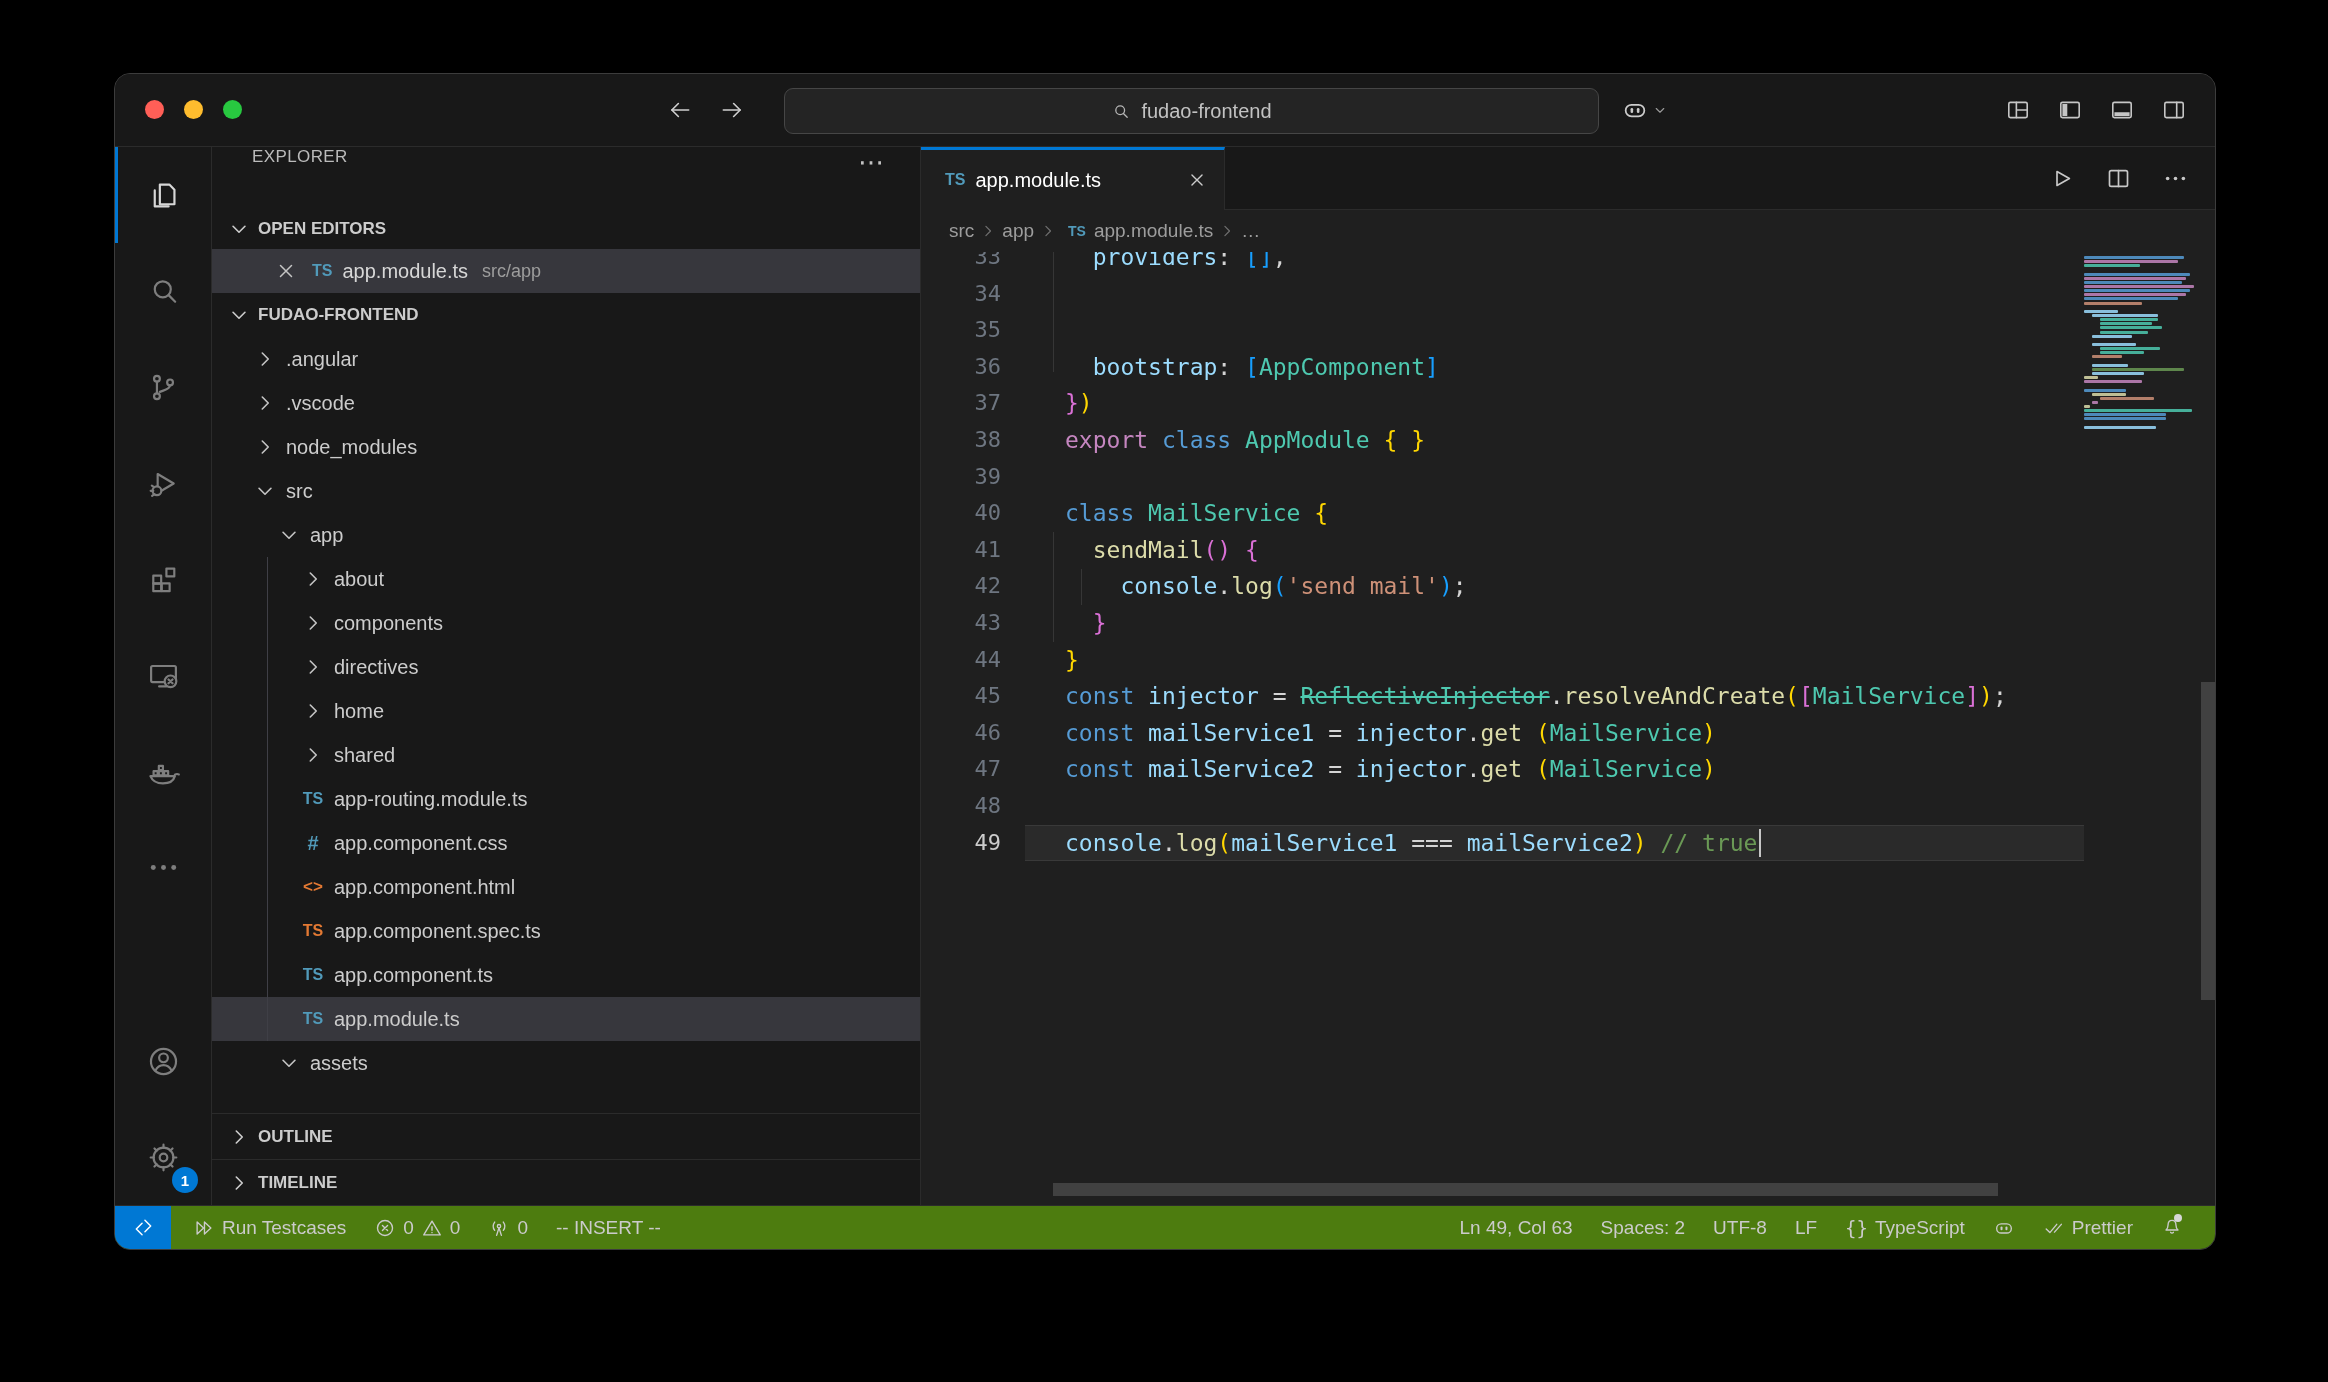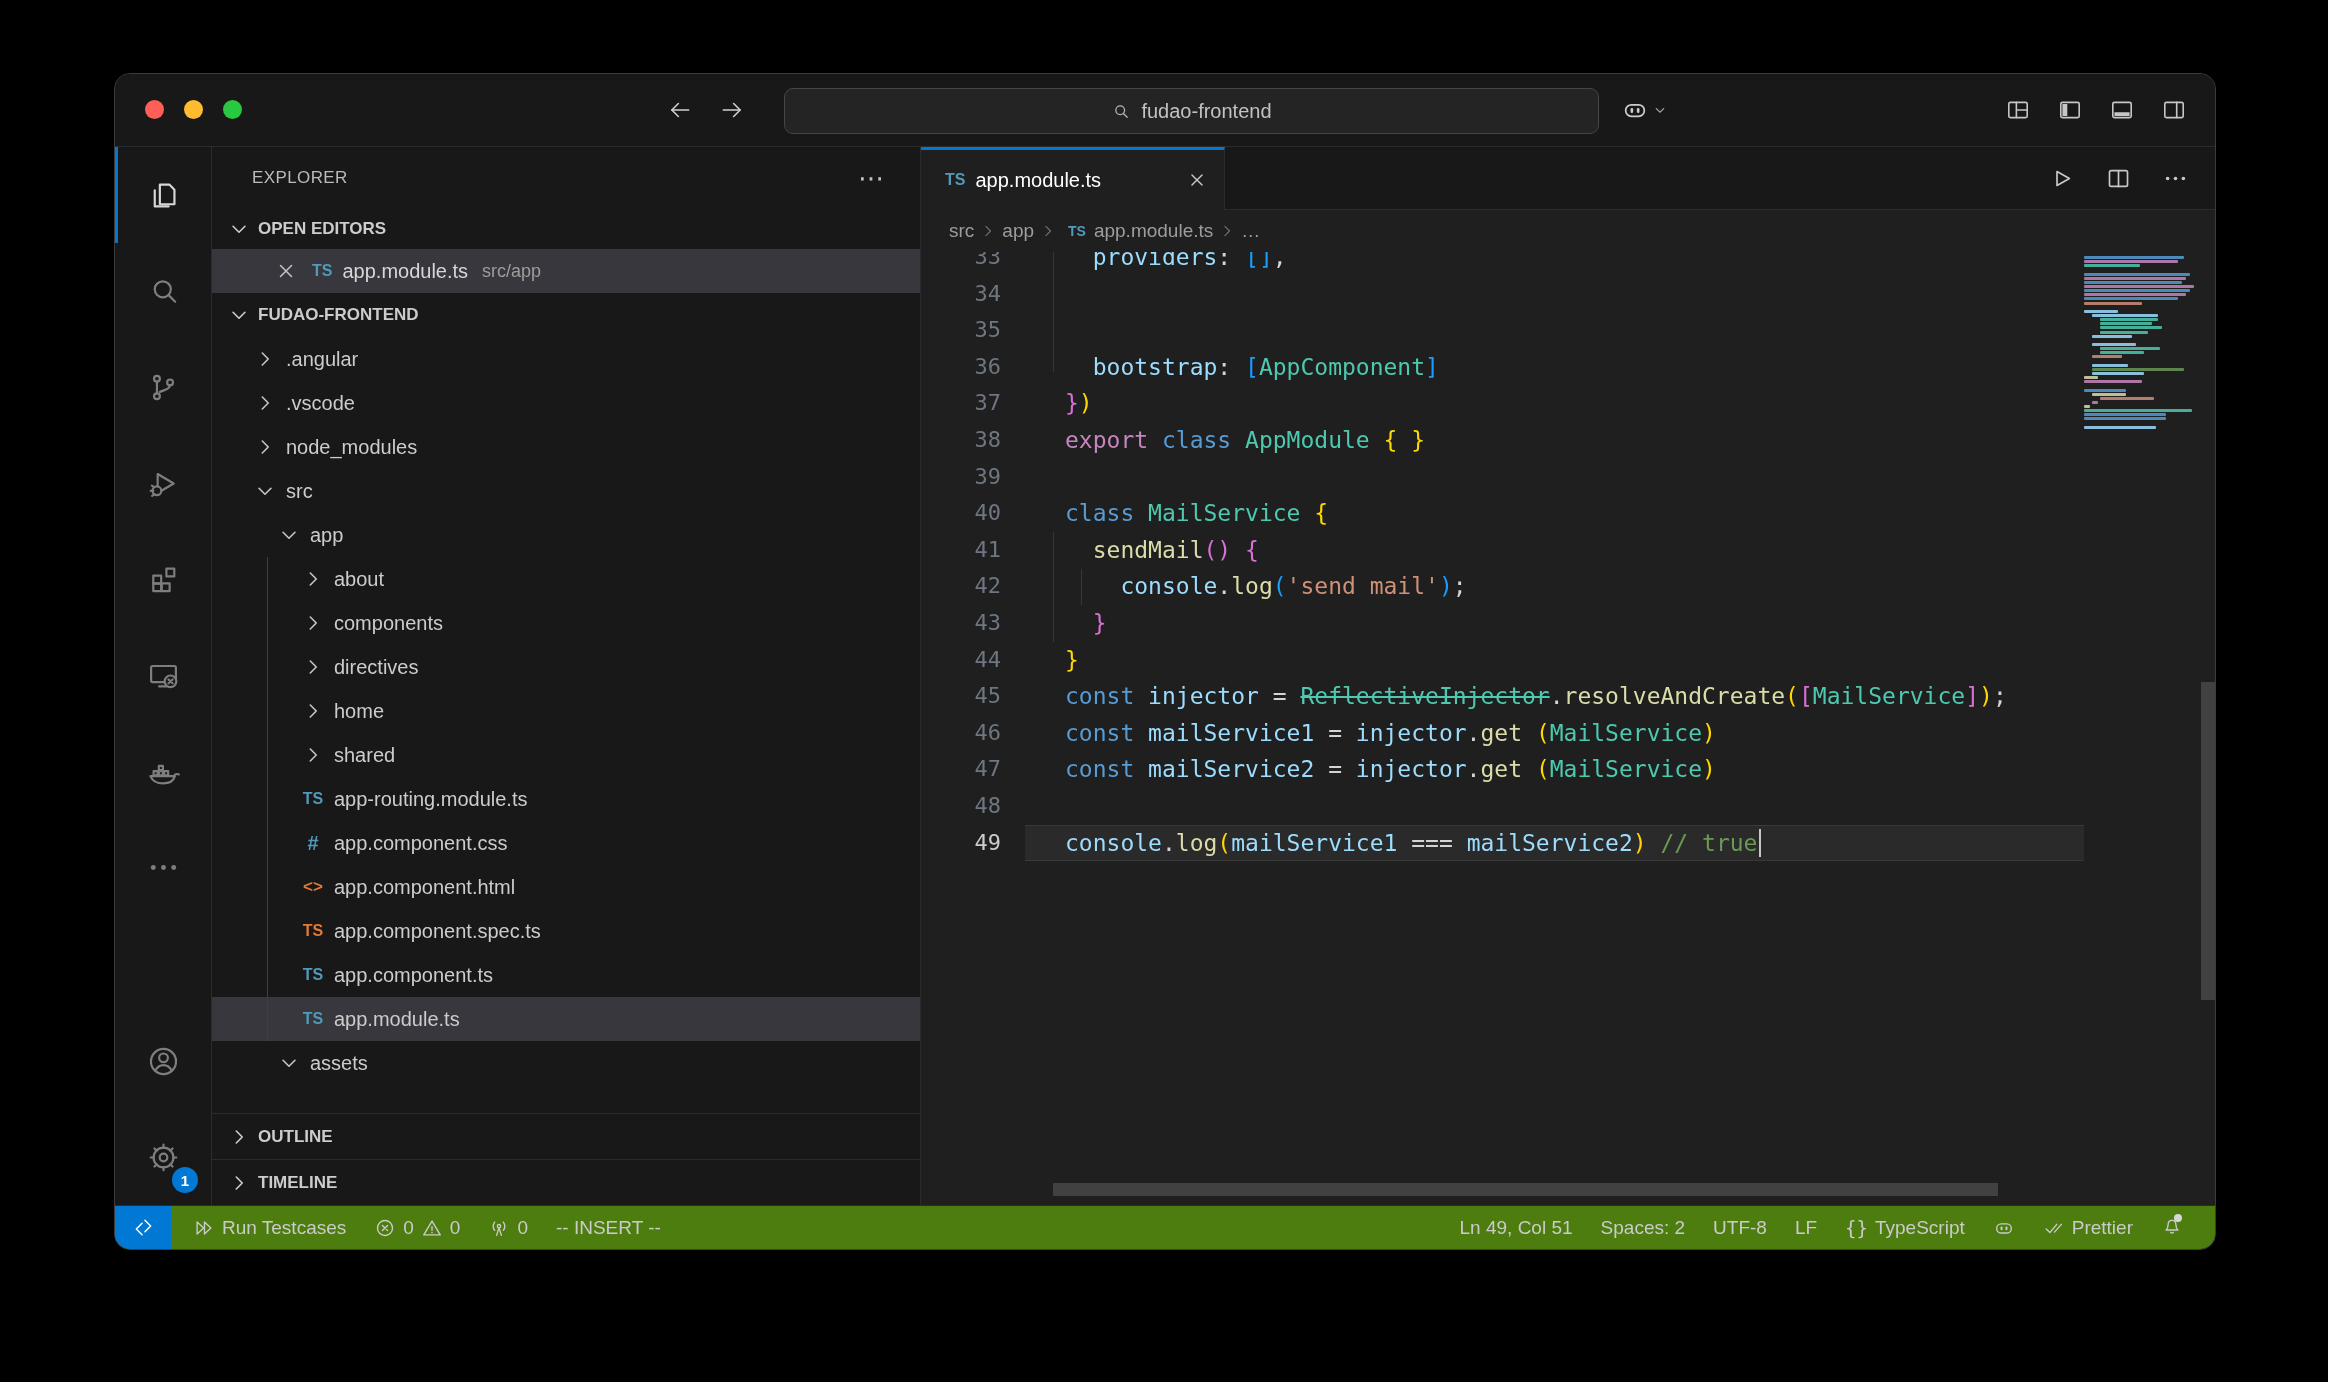--- a/index.html
+++ b/index.html
@@ -25,21 +25,21 @@
   .main{flex:1;display:flex;min-height:0;}
   .activitybar{width:96px;flex:none;background:#181818;border-right:1px solid #2b2b2b;display:flex;flex-direction:column;}
   .ab-cell{height:96px;display:flex;align-items:center;justify-content:center;color:#7e7e7e;position:relative;}
   .ab-cell .ico{width:35px;height:35px;}
   .ab-cell.active{color:#d7d7d7;box-shadow:inset 3px 0 0 var(--accent);}
   .ab-spacer{flex:1;}
   .ab-badge{position:absolute;right:13px;bottom:12px;width:26px;height:26px;border-radius:50%;
     background:var(--accent);color:#fff;font-size:15px;display:flex;align-items:center;justify-content:center;font-weight:bold;}
   
   .sidebar{width:708px;flex:none;background:#181818;border-right:1px solid #2b2b2b;display:flex;flex-direction:column;color:#cccccc;}
-  .sb-title{height:62px;flex:none;display:flex;align-items:center;padding:0 34px 0 40px;font-size:17px;color:#bbbbbb;letter-spacing:.4px;}
+  .sb-title{height:62px;flex:none;display:flex;align-items:flex-start;padding:0 34px 0 40px;font-size:17px;color:#bbbbbb;letter-spacing:.4px;}
   .sb-title .more{margin-left:auto;font-size:26px;color:#c2c2c2;letter-spacing:2px;}
   .sb-sec{height:40px;flex:none;display:flex;align-items:center;font-size:17px;font-weight:bold;color:#cccccc;}
   .sb-sec .tw{width:26px;height:26px;margin:0 6px 0 14px;color:#cccccc;}
   .oe-row{height:44px;flex:none;display:flex;align-items:center;background:#37373d;font-size:20px;}
   .oe-row .close{width:24px;height:24px;margin-left:62px;color:#c5c5c5;}
   .oe-row .fbadge{margin-left:14px;}
   .oe-row .fname{margin-left:10px;color:#d7d7d7;}
   .oe-row .fpath{margin-left:14px;color:#9d9d9d;font-size:18px;}
   .fbadge{font-size:16px;font-weight:bold;font-family:"Liberation Sans",sans-serif;}
   .proj-sec{height:44px;}
@@ -688,21 +688,21 @@
             </svg>
           </span>
           <span>0</span>
         </div>
         <div class="sb-item">
           <span>-- INSERT --</span>
         </div>
       </div>
     <div class="sb-right" id="sb-right">
         <div class="sb-item">
-          <span>Ln 49, Col 51</span>
+          <span>Ln 49, Col 63</span>
         </div>
         <div class="sb-item">
           <span>Spaces: 2</span>
         </div>
         <div class="sb-item">
           <span>UTF-8</span>
         </div>
         <div class="sb-item">
           <span>LF</span>
         </div>

